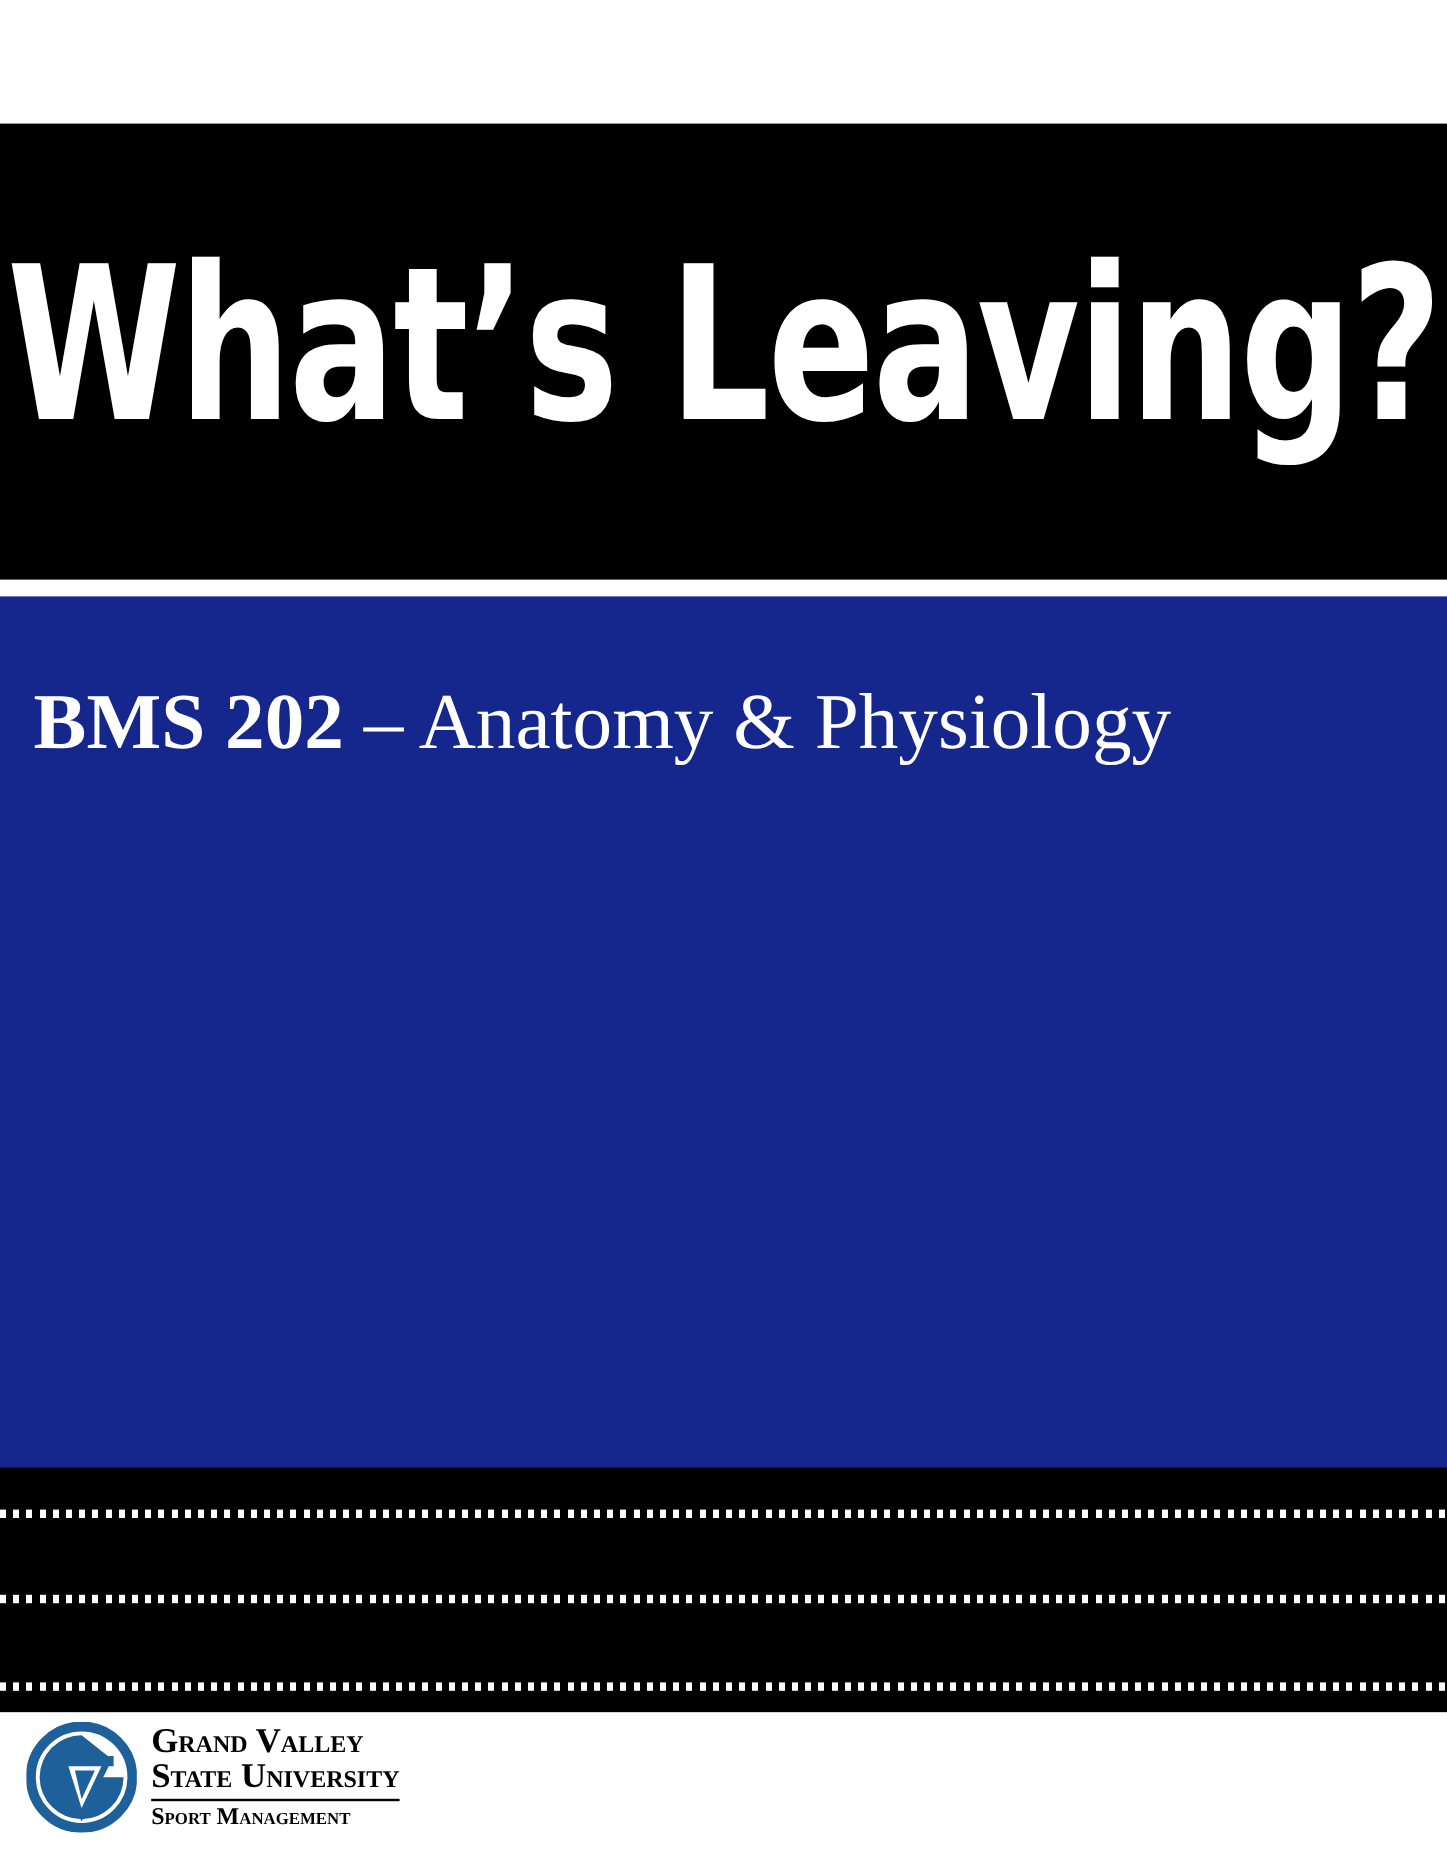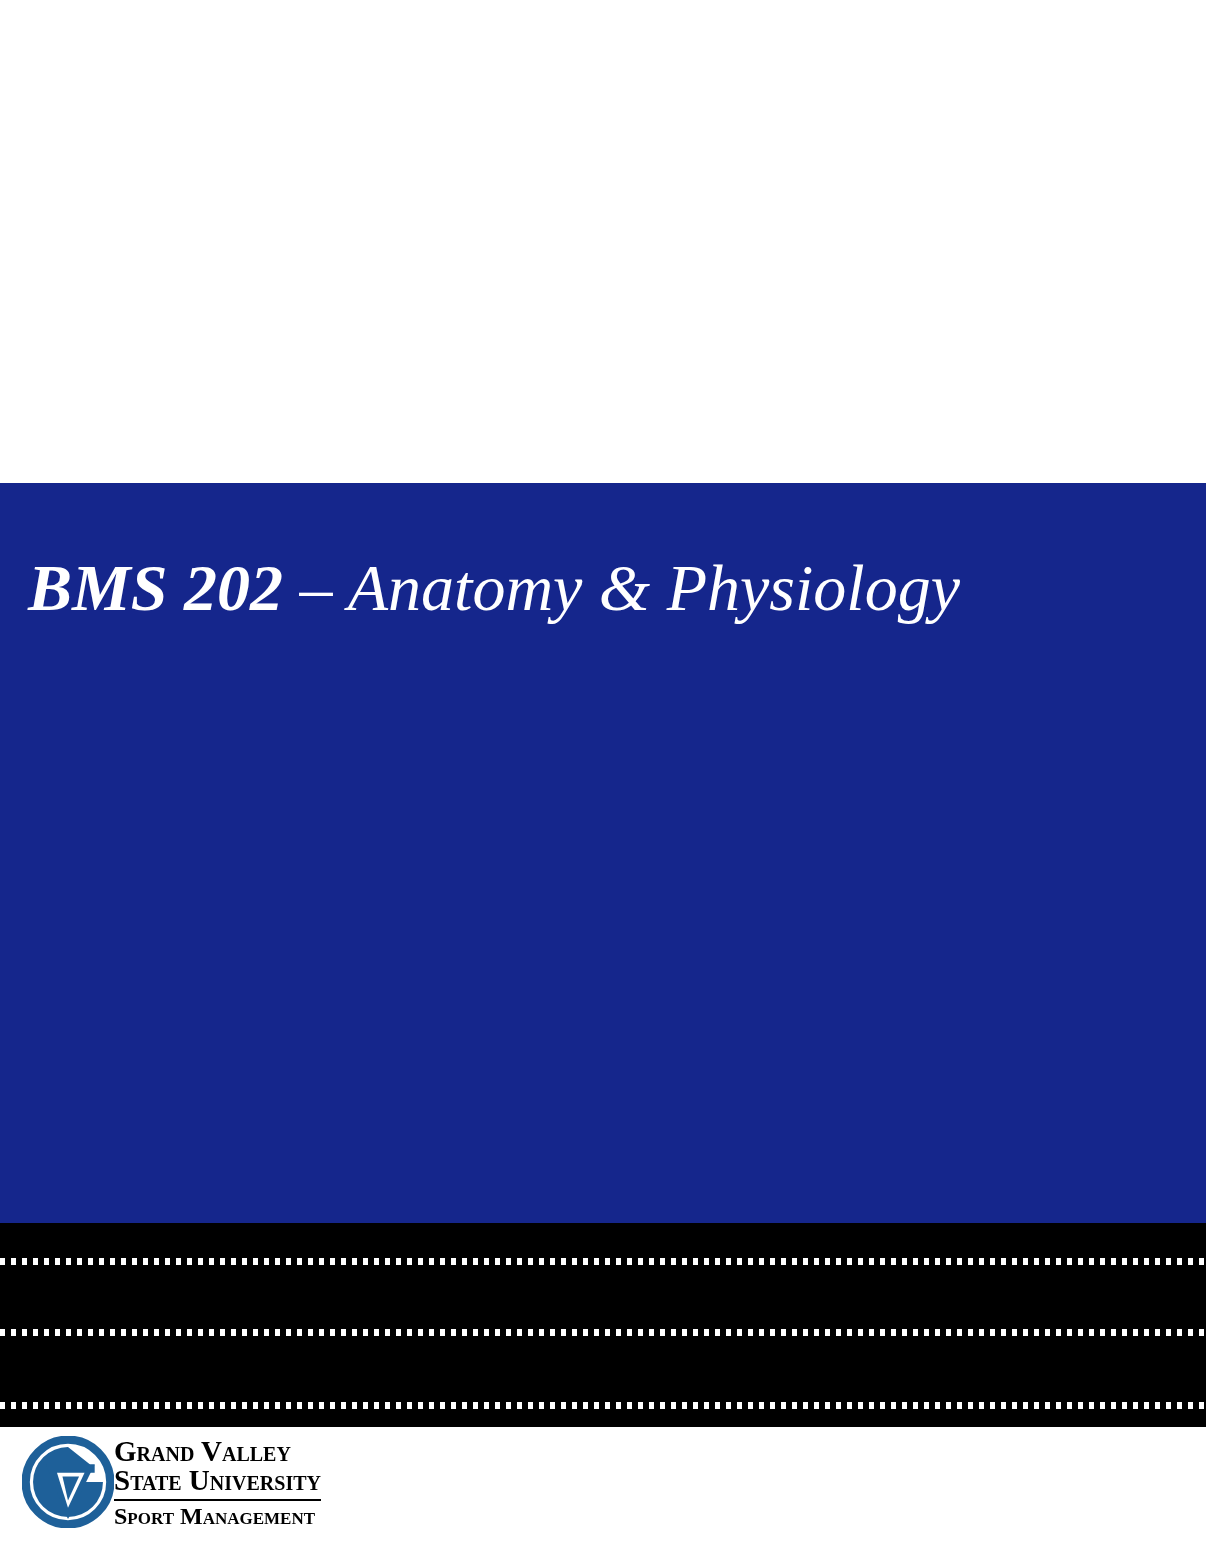--- a/index.html
+++ b/index.html
@@ -56,25 +56,24 @@
     transform: scaleX(0.82);
     transform-origin: center center;
     white-space: nowrap;
     padding-bottom: 10px;
     box-sizing: border-box;
   }
 
   
   .blue-panel {
     position: absolute;
-    left: 0; top: 483px;
+    left: 0; top: 497px;
     width: 1206px;
     height: 762px;
     background: #15268c;
-    font-style: italic;
   }
 
   .course-list {
     position: absolute;
     left: 28px;
     top: 66px;
     right: 34px;
   }
 
   .course-item {
@@ -128,21 +127,22 @@
     width: 1206px;
     height: 114px;
     background: #ffffff;
   }
 
   .logo {
     position: absolute;
     left: 22px;
     top: 8px;
     display: flex;
-    align-items: center;
+    align-items: flex-start;
+    gap: 12px;
   }
 
   .logo-mark {
     width: 92px;
     height: 92px;
     flex: 0 0 92px;
   }
 
   .logo-wordmark {
     display: block;
@@ -172,31 +172,34 @@
     line-height: 1.0;
     padding-bottom: 2px;
   }
   .wm-rule {
     height: 2px;
     background: #000000;
     margin: 2px 0 3px 0;
     width: 100%;
   }
   .wm-line3 {
-    font-size: 24px;
+    font-size: 20px;
     line-height: 1.0;
   }
 </style>
 </head>
 <body>
 
 <div class="slide">
 
   <div class="top-margin"></div>
 
+  <div class="title-band">
+    <div class="title-text">What’s Leaving?</div>
+  </div>
 
   <div class="blue-panel">
     <div class="course-list">
 
       <p class="course-item">
         <span class="course-code">BMS 202</span><span class="course-sep"> – </span><span class="course-title">Anatomy &amp; Physiology</span>
       </p>
 
 
 

